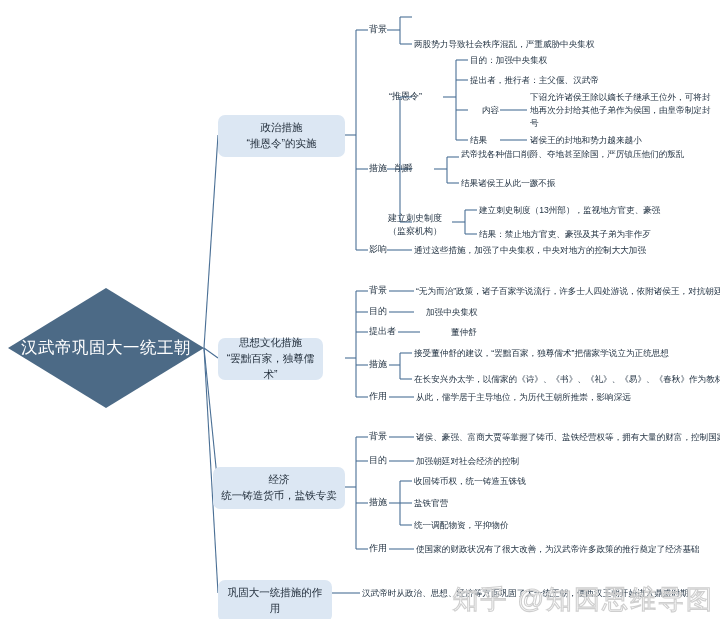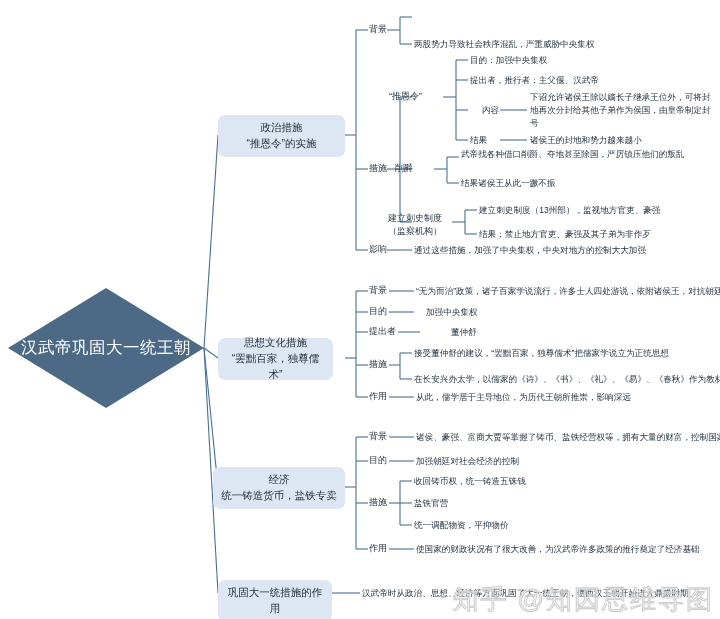--- a/index.html
+++ b/index.html
@@ -182,21 +182,21 @@
     <div class="diamond-label">汉武帝巩固大一统王朝</div>
   </div>
 
   <div class="node-box" style="left:218px;top:115px;width:127px;height:40px;">
     <div>
       <span>政治措施</span>
       <span>“推恩令”的实施</span>
     </div>
   </div>
 
-  <div class="node-box" style="left:218px;top:338px;width:115px;height:40px;">
+  <div class="node-box" style="left:218px;top:338px;width:105px;height:40px;">
     <div>
       <span>思想文化措施</span>
       <span>“罢黜百家，独尊儒术”</span>
     </div>
   </div>
 
   <div class="node-box" style="left:213px;top:467px;width:132px;height:28px;text-align:center;">
     <div>
       <span>经济</span>
       <span>统一铸造货币，盐铁专卖</span>

